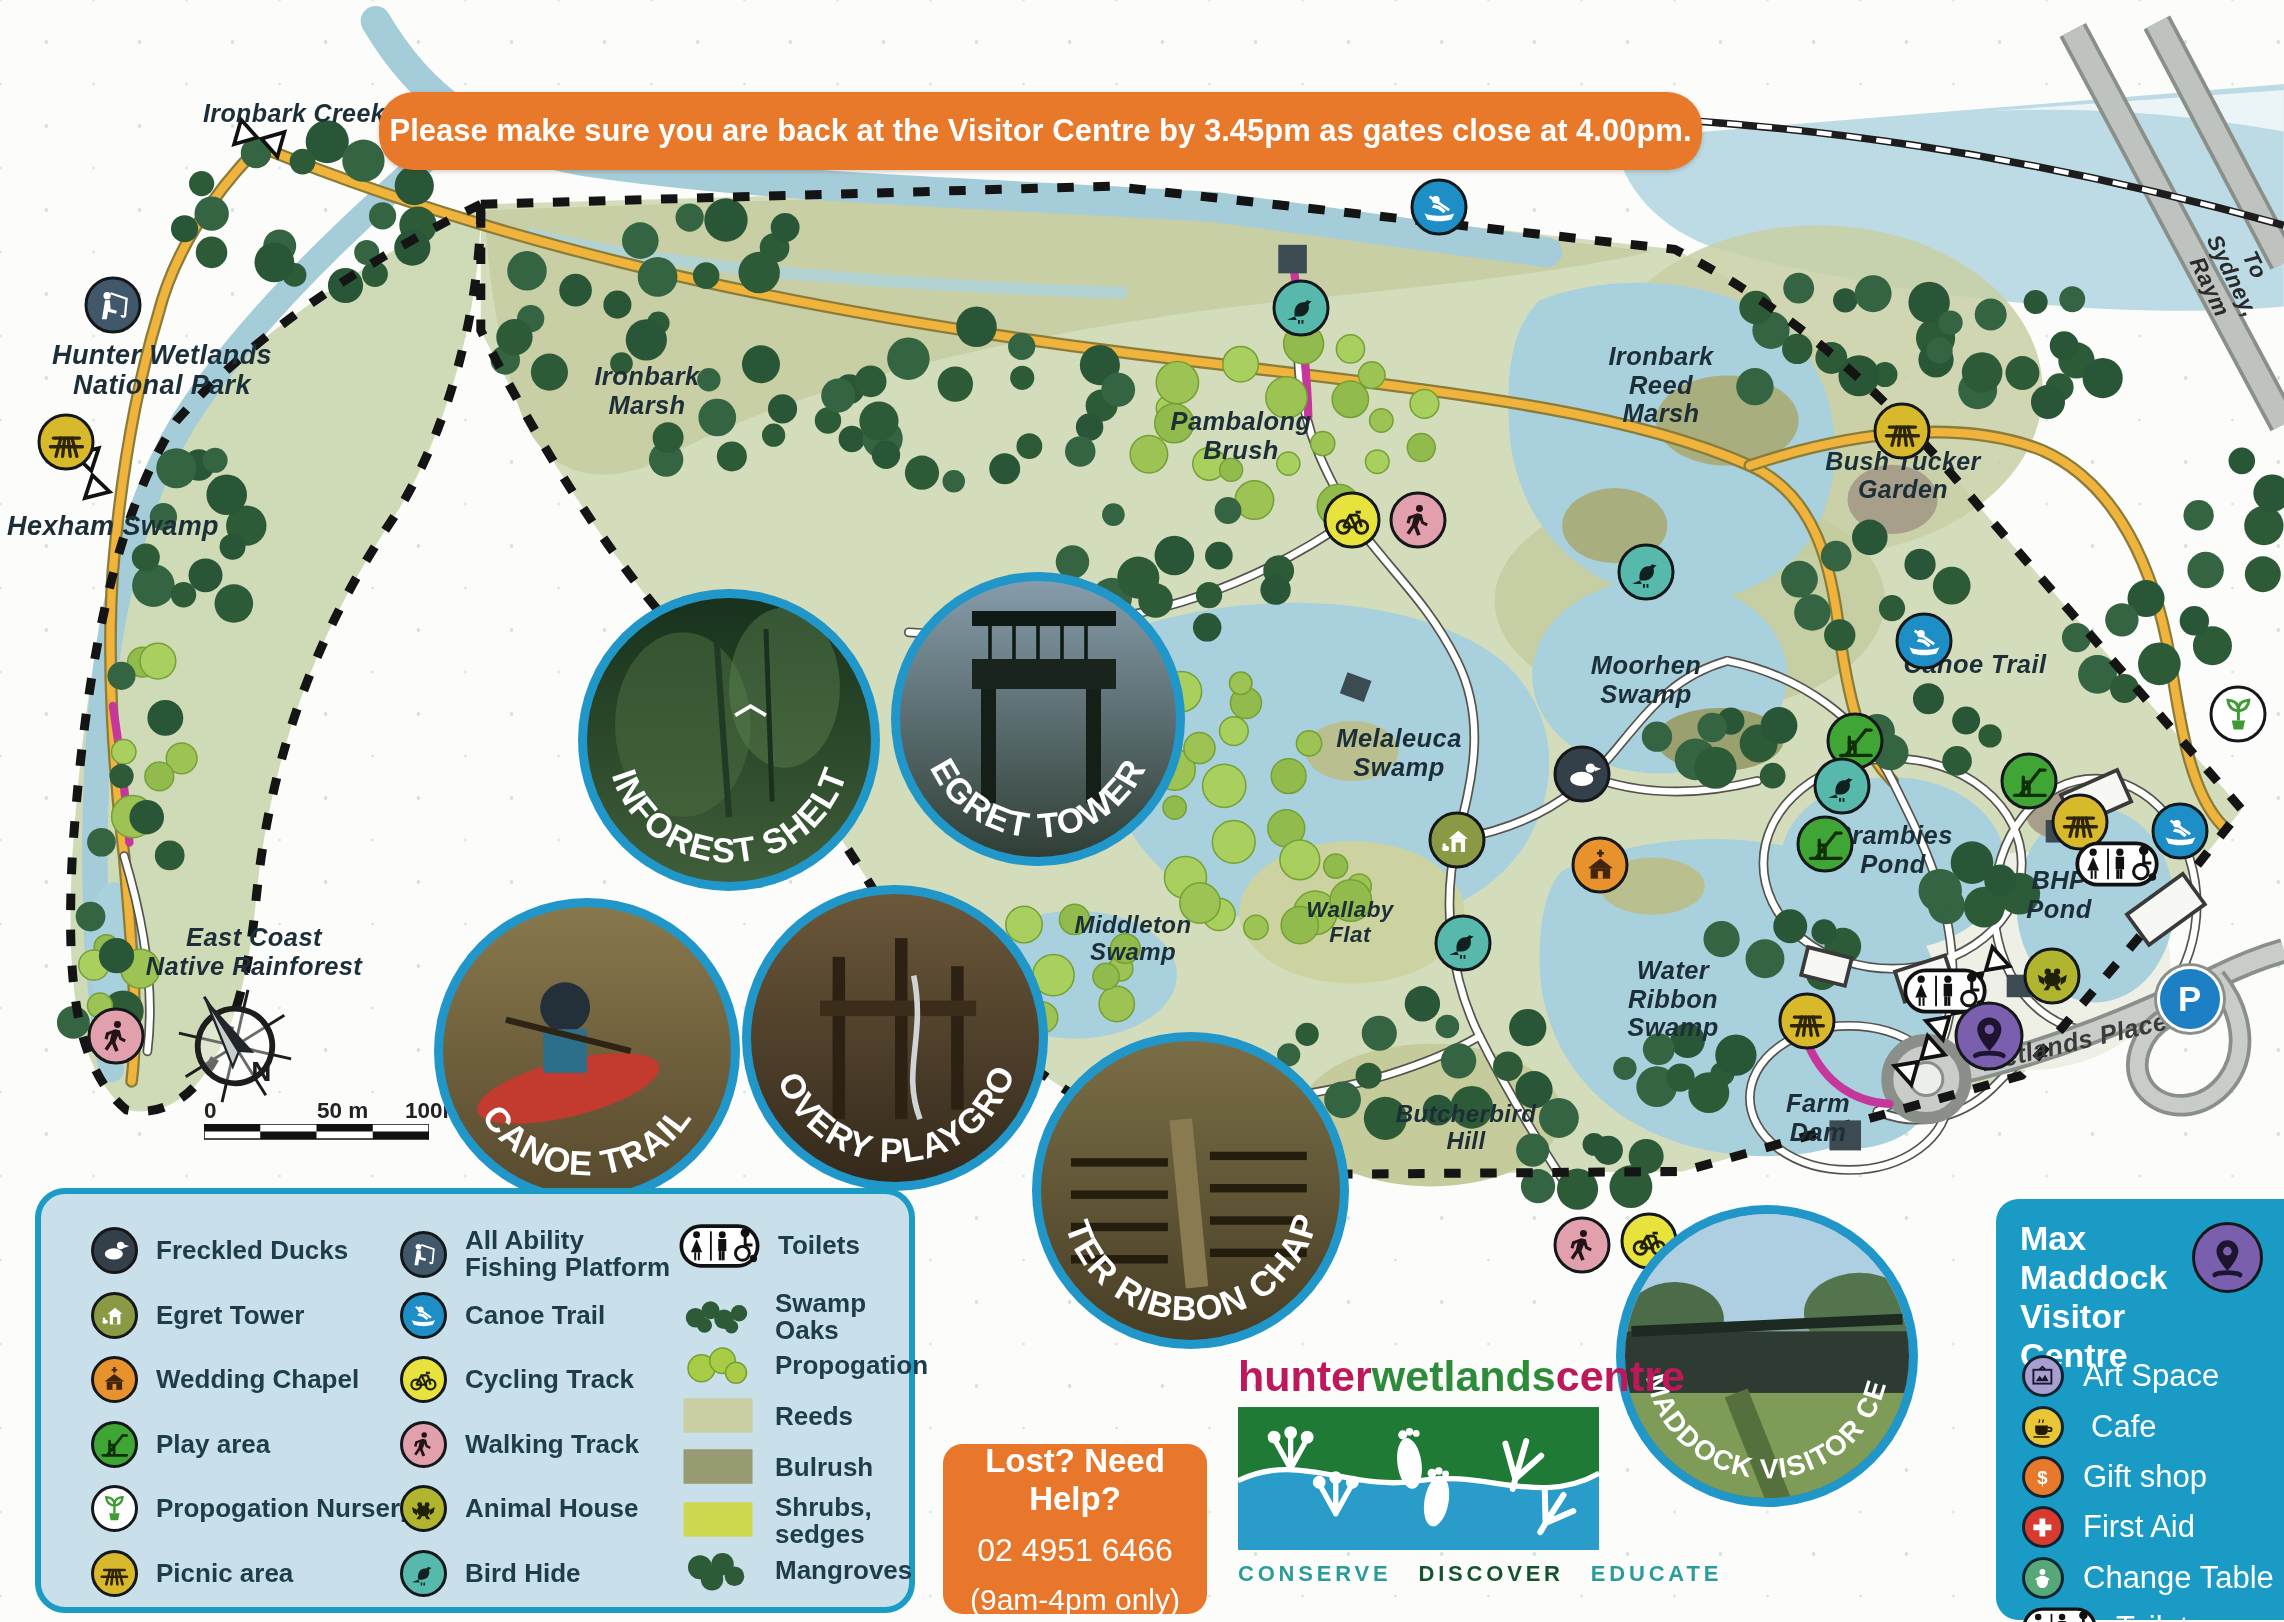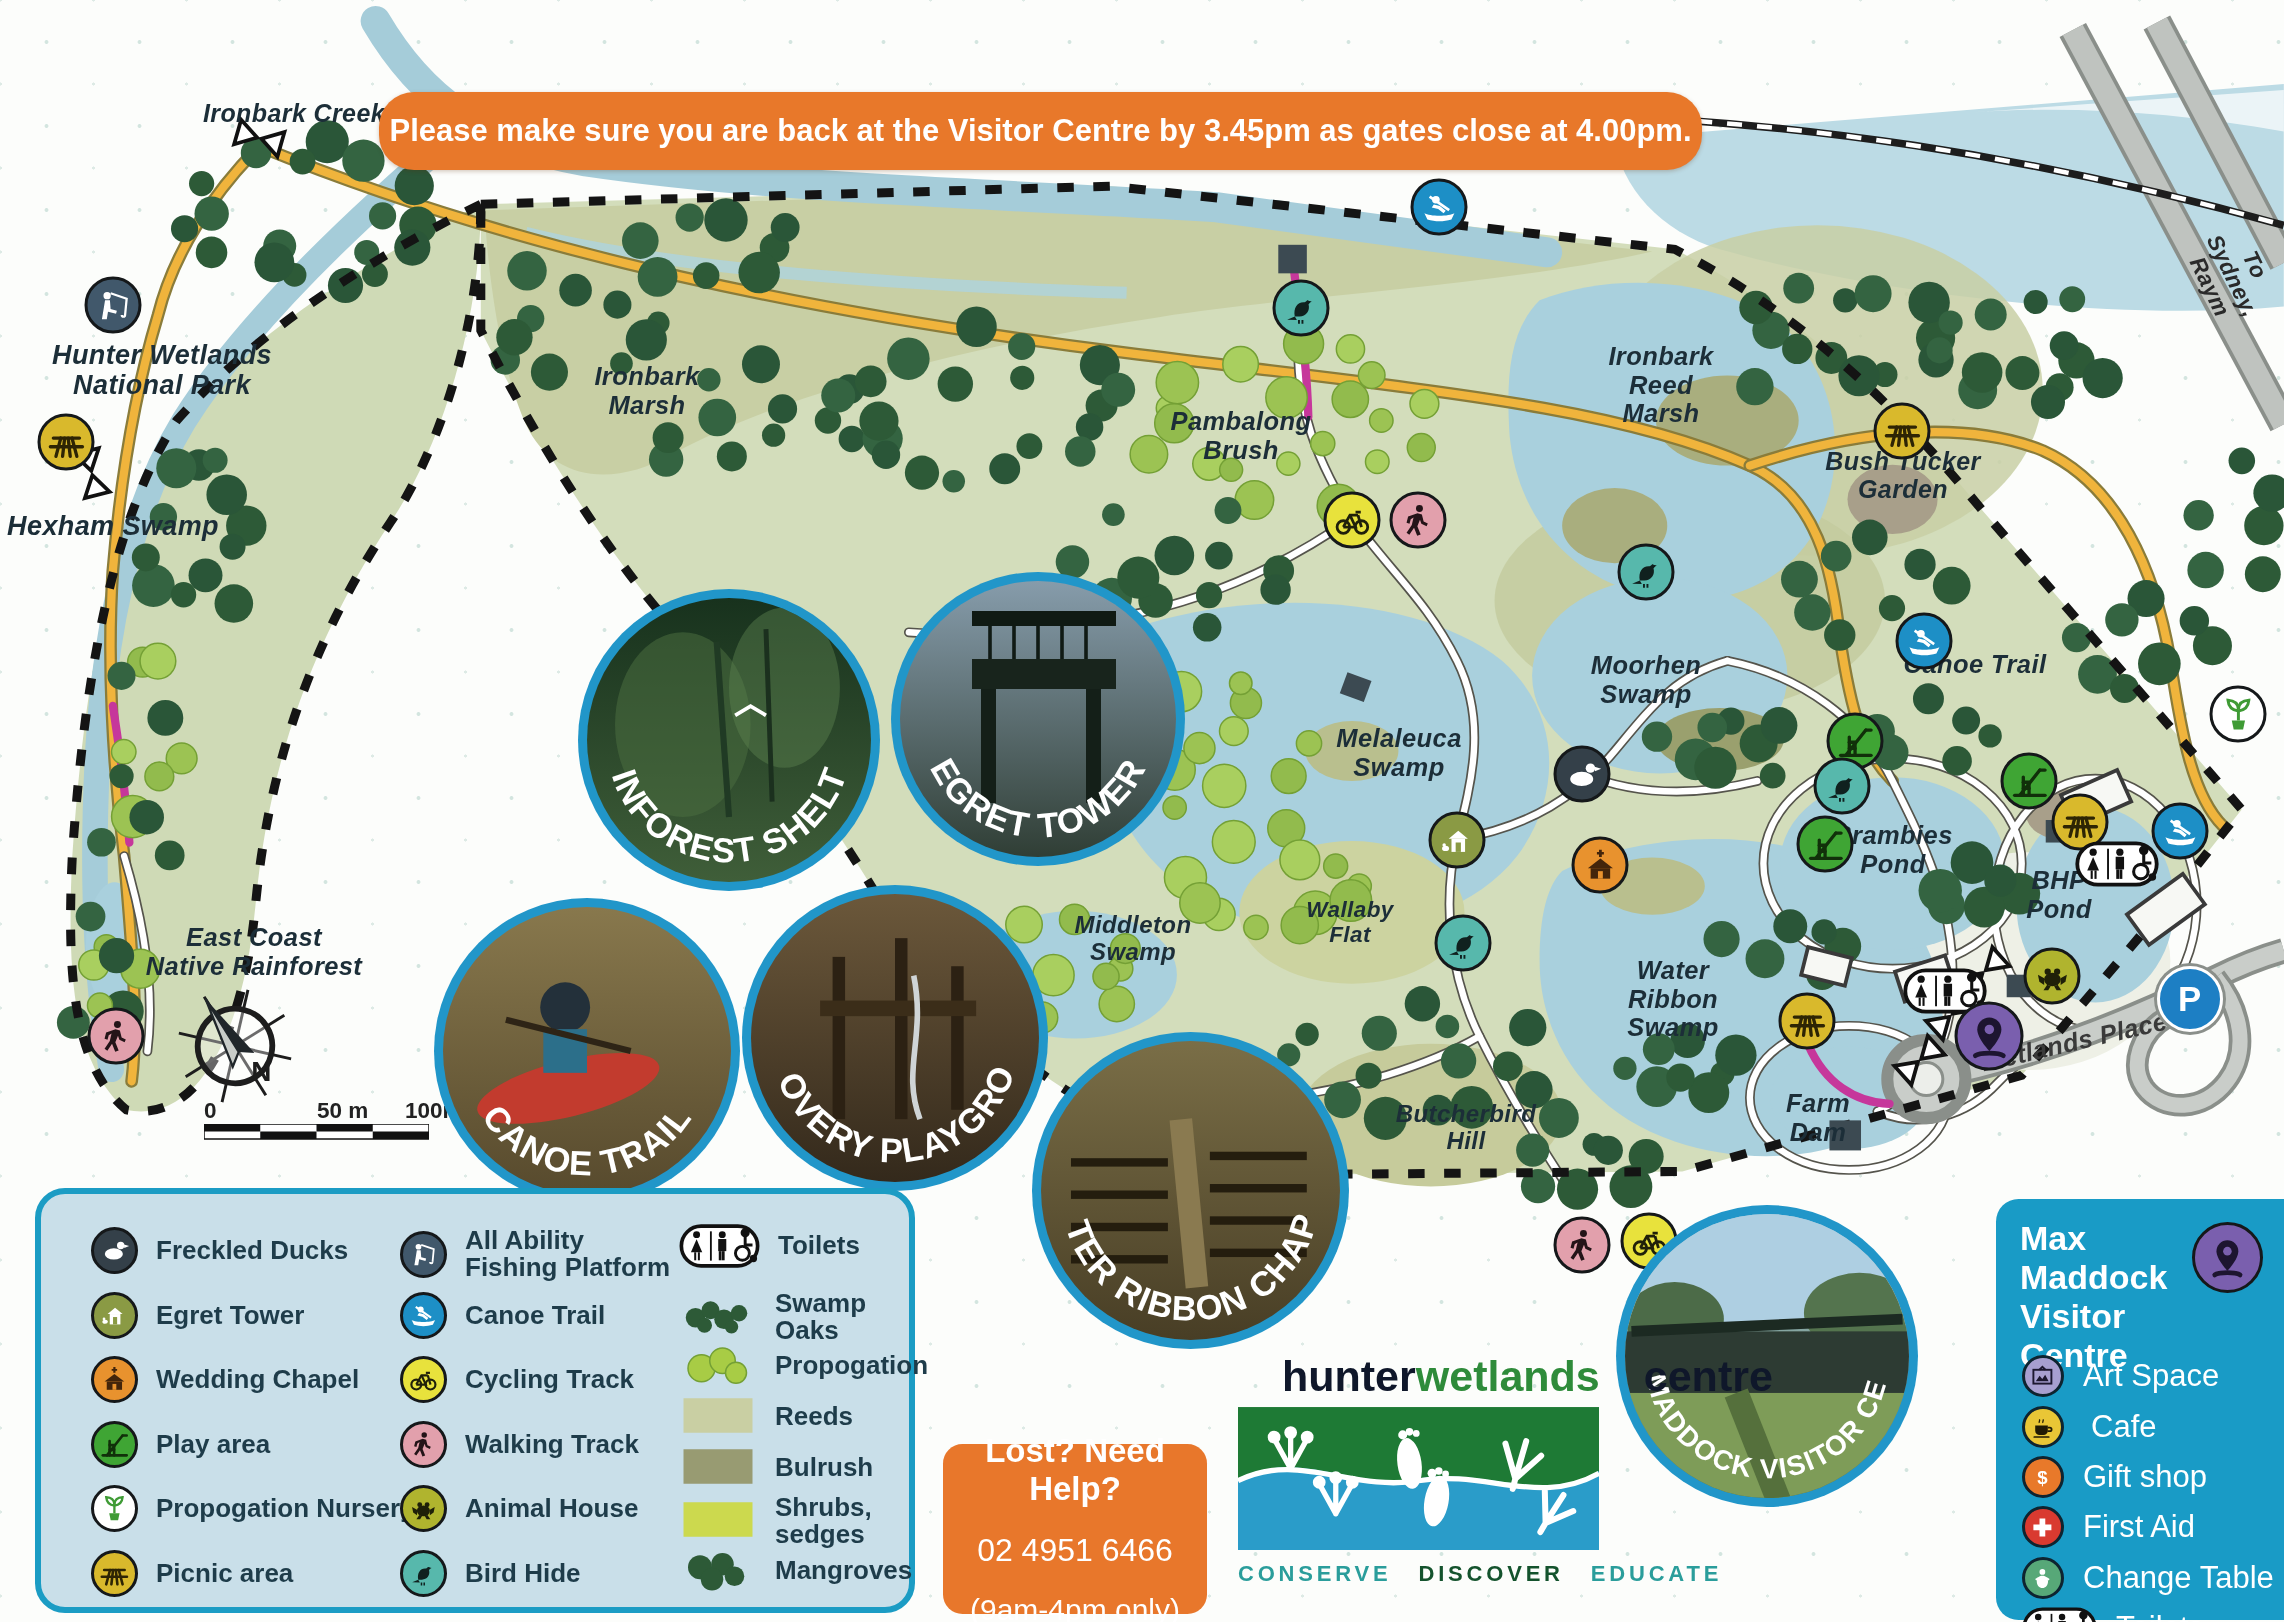--- a/index.html
+++ b/index.html
@@ -44,28 +44,28 @@
     box-sizing:border-box;
   }
   .leg-item{position:absolute;display:flex;align-items:center;}
   .leg-icon{width:47px;height:47px;border-radius:50%;border:3px solid #15181a;
     display:flex;align-items:center;justify-content:center;flex:0 0 auto;box-sizing:border-box;}
   .leg-icon svg{width:80%;height:80%;}
   .leg-label{margin-left:18px;font-size:26px;font-weight:600;color:#1e3c4a;white-space:pre-line;line-height:1.05;}
   #helpbox{
     position:absolute;left:943px;top:1444px;width:264px;height:170px;
     background:#e8772b;border-radius:19.5px;color:#fff;text-align:center;z-index:10;
-    display:flex;flex-direction:column;justify-content:center;gap:24px;
+    display:flex;flex-direction:column;justify-content:center;gap:14px;
   }
   #helpbox .hb-title{font-size:33px;font-weight:bold;}
   #helpbox .hb-phone{font-size:32px;font-weight:300;}
   #helpbox .hb-hours{font-size:30px;font-weight:300;}
   #logo{position:absolute;left:1238px;top:1352px;width:406px;z-index:10;}
   #logo .lg-title{font-size:43px;font-weight:bold;letter-spacing:0;}
-  #logo .lg-title .w1,#logo .lg-title .w3{color:#0f172a;margin-left:44px;}
+  #logo .lg-title .w1,#logo .lg-title .w3{color:#be185d;}
   #logo .lg-title .w2{color:#2e8b3a;}
   #logo .lg-box{width:361px;height:143px;margin-top:6px;position:relative;overflow:hidden;}
   #logo .lg-tag{margin-top:10.5px;font-size:22px;font-weight:bold;letter-spacing:3.8px;display:flex;gap:27px;}
   #logo .lg-tag .t1,#logo .lg-tag .t3{color:#2a9d9b;font-weight:600;}
   #logo .lg-tag .t2{color:#14532d;}
   #vpanel{
     position:absolute;left:1996px;top:1199px;width:288px;height:421px;
     background:#199bc6;border-radius:22.5px 0 0 22.5px;z-index:10;box-sizing:border-box;
   }
   #vpanel .vp-title{

